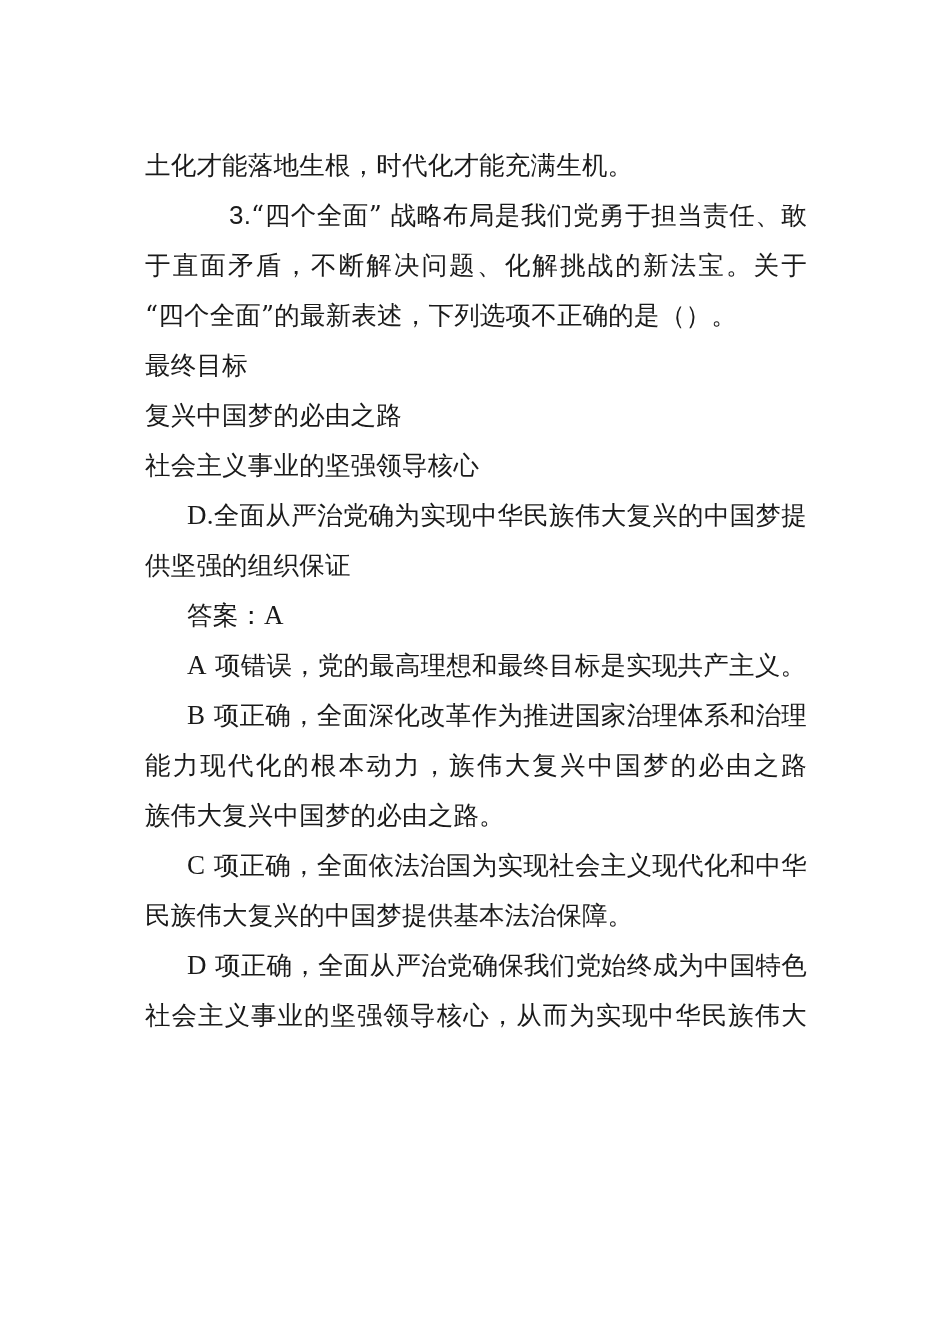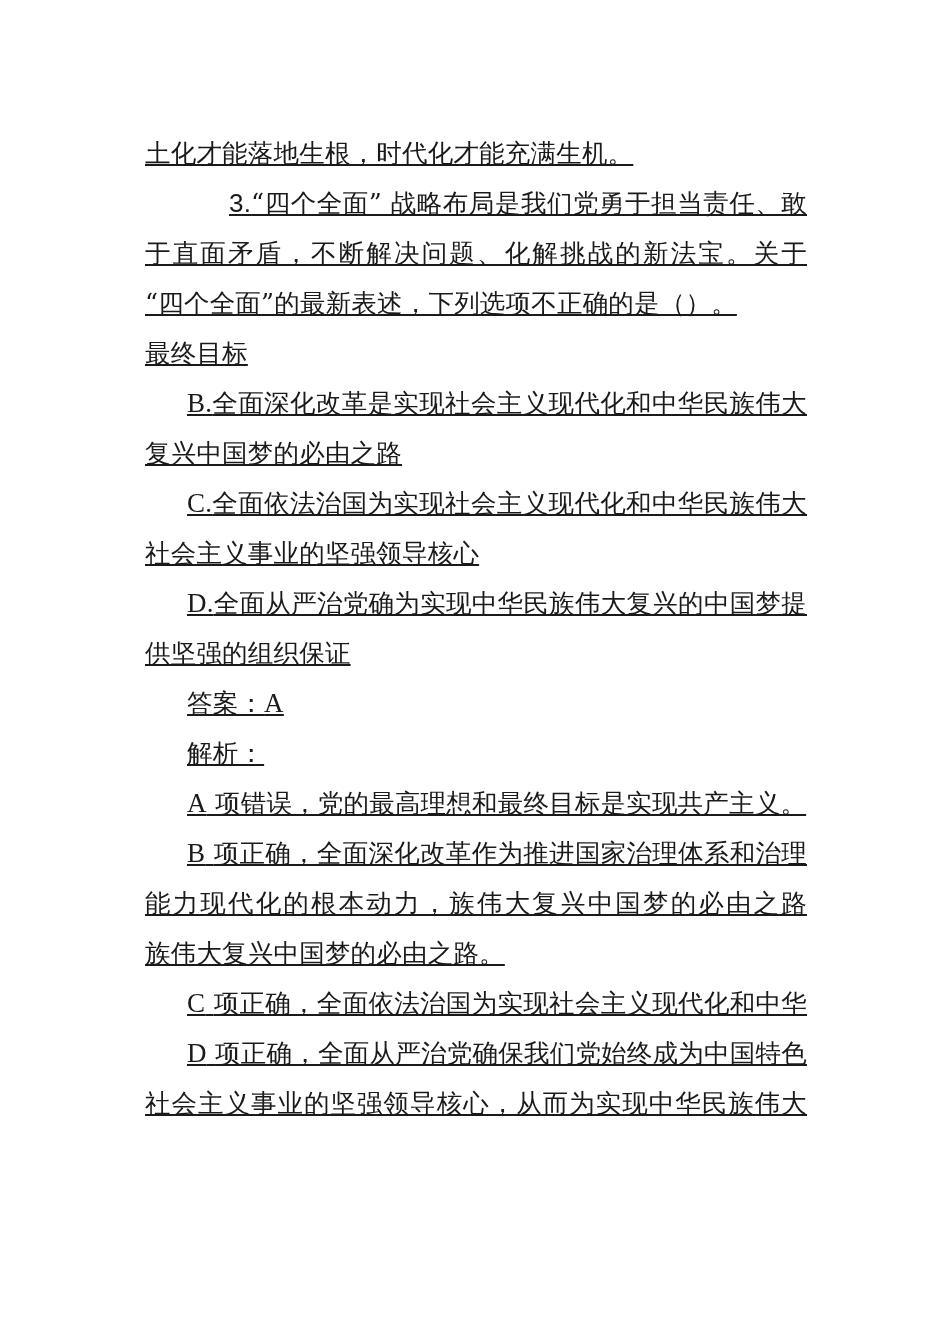--- a/index.html
+++ b/index.html
@@ -11,23 +11,22 @@
       width: 950px;
       height: 1344px;
       position: relative;
       overflow: hidden;
       font-family: "DejaVu Serif", "Liberation Serif", serif;
       color: #1a1a1a;
     }
     .page {
       position: absolute;
       left: 145px;
-      top: 134px;
+      top: 146px;
       width: 662px;
-      text-decoration: underline;
     }
     .line {
       height: 50px;
       line-height: 38px;
       font-size: 25.5px;
       white-space: nowrap;
       letter-spacing: 0.2px;
     }
     .indent1 { padding-left: 42px; }
     .indent2 { padding-left: 84px; }
@@ -41,37 +40,35 @@
 <div class="page">
 
   <div class="line">土化才能落地生根，时代化才能充满生机。</div>
 
   <div class="line indent2 justify"><span class="num">3.</span><span>“四个全面” 战略布局是我们党勇于担当责任、敢</span></div>
   <div class="line justify">于直面矛盾，不断解决问题、化解挑战的新法宝。关于</div>
   <div class="line">“四个全面”的最新表述，下列选项不正确的是（）。</div>
 
   <div class="line">最终目标</div>
 
-  <div class="line indent1 justify"><span class="latin">B.</span><span>全面深化改革是实现社会主义现代化和中华民族伟大</span></div>
   <div class="line">复兴中国梦的必由之路</div>
 
-  <div class="line indent1 justify"><span class="latin">C.</span><span>全面依法治国为实现社会主义现代化和中华民族伟大</span></div>
   <div class="line">社会主义事业的坚强领导核心</div>
 
   <div class="line indent1 justify"><span class="latin">D.</span><span>全面从严治党确为实现中华民族伟大复兴的中国梦提</span></div>
   <div class="line">供坚强的组织保证</div>
 
   <div class="line indent1"><span>答案：</span><span class="latin">A</span></div>
 
-  <div class="line indent1">解析：</div>
 
   <div class="line indent1"><span class="latin">A</span> <span>项错误，党的最高理想和最终目标是实现共产主义。</span></div>
 
   <div class="line indent1 justify"><span class="latin">B</span> <span>项正确，全面深化改革作为推进国家治理体系和治理</span></div>
   <div class="line justify">能力现代化的根本动力，族伟大复兴中国梦的必由之路</div>
   <div class="line">族伟大复兴中国梦的必由之路。</div>
 
   <div class="line indent1 justify"><span class="latin">C</span> <span>项正确，全面依法治国为实现社会主义现代化和中华</span></div>
+  <div class="line">民族伟大复兴的中国梦提供基本法治保障。</div>
 
   <div class="line indent1 justify"><span class="latin">D</span> <span>项正确，全面从严治党确保我们党始终成为中国特色</span></div>
   <div class="line justify">社会主义事业的坚强领导核心，从而为实现中华民族伟大</div>
 
 </div>
 
 </body></html>

